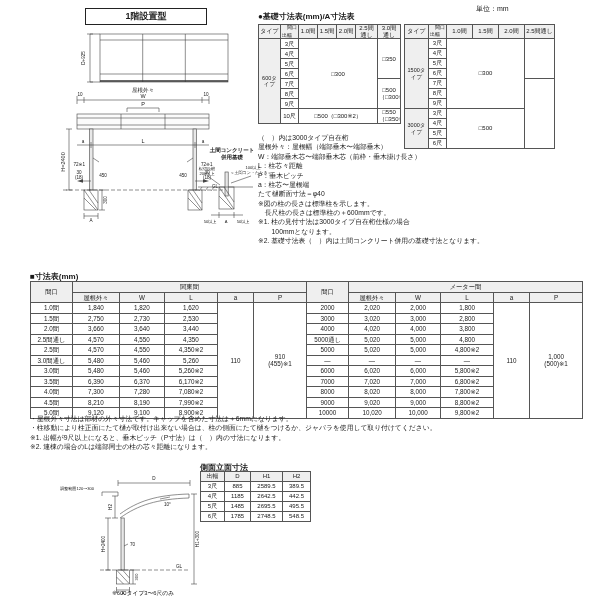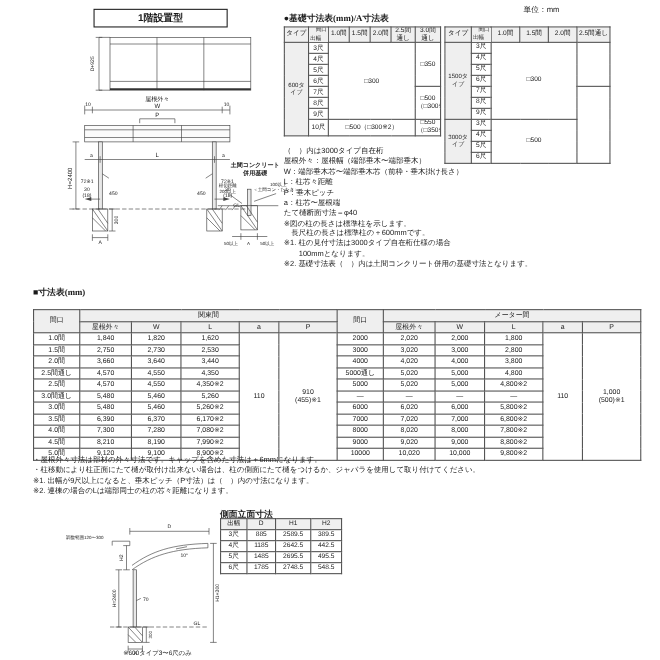--- a/index.html
+++ b/index.html
@@ -1,19 +1,19 @@
 <!DOCTYPE html>
 <html><head>
 <meta charset="utf-8">
 <style>
   html,body{margin:0;padding:0;background:#fff;}
   #page{position:relative;width:600px;height:600px;background:#ffffff;overflow:hidden;
         font-family:"Liberation Sans","DejaVu Sans",sans-serif;color:#1a1a1a;}
   .abs{position:absolute;}
-  .ttl{font-weight:bold;font-size:8px;font-family:Liberation Serif, serif;}
+  .ttl{font-weight:bold;font-size:8px;}
   .box{border:1.3px solid #222;text-align:center;font-weight:bold;font-size:9px;background:#fff;}
   table{border-collapse:collapse;table-layout:fixed;background:#fff;}
   td,th{border:0.7px solid #555;font-weight:normal;text-align:center;vertical-align:middle;
         padding:0 1px;line-height:1.12;overflow:hidden;}
   th.hd{background:#efefef;}
   .ft td,.ft th{font-size:6px;height:9px;}
   .ft .tp{font-size:5.5px;}
   .dt td,.dt th{font-size:6.3px;height:9.5px;}
   .dgc{position:relative;background-color:#efefef;
        background-image:linear-gradient(to bottom right,transparent 47%,#777 47%,#777 53%,transparent 53%);}
@@ -276,21 +276,21 @@
     <div>P：垂木ピッチ</div>
     <div>a：柱芯〜屋根端</div>
     <div>たて樋断面寸法＝φ40</div>
     <div>※図の柱の長さは標準柱を示します。</div>
     <div>　長尺柱の長さは標準柱の＋600mmです。</div>
     <div>※1. 柱の見付寸法は3000タイプ自在桁仕様の場合</div>
     <div>　　100mmとなります。</div>
     <div>※2. 基礎寸法表（　）内は土間コンクリート併用の基礎寸法となります。</div>
   </div>
 
-  <div class="abs ttl" style="left:30px;top:260px">■寸法表(mm)</div>
+  <div class="abs ttl" style="left:30px;top:271px">■寸法表(mm)</div>
   <table class="dt abs" style="left:30px;top:281px;width:552px">
     <colgroup>
       <col style="width:42px">
         <col style="width:47px">
         <col style="width:45px">
         <col style="width:53px">
         <col style="width:36px">
         <col style="width:53px">
       <col style="width:42px">
         <col style="width:47px">

